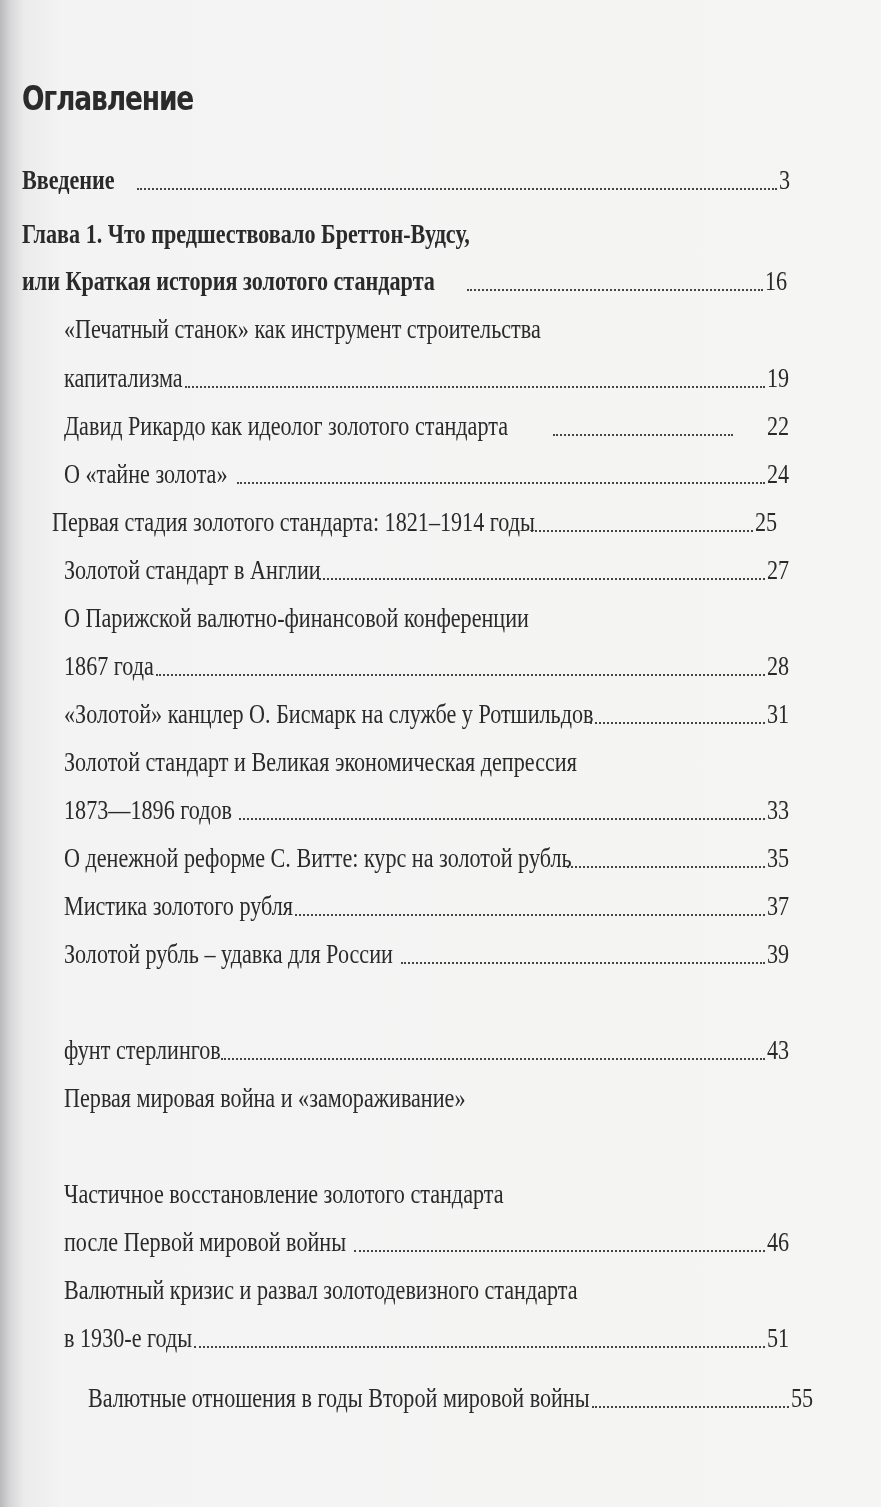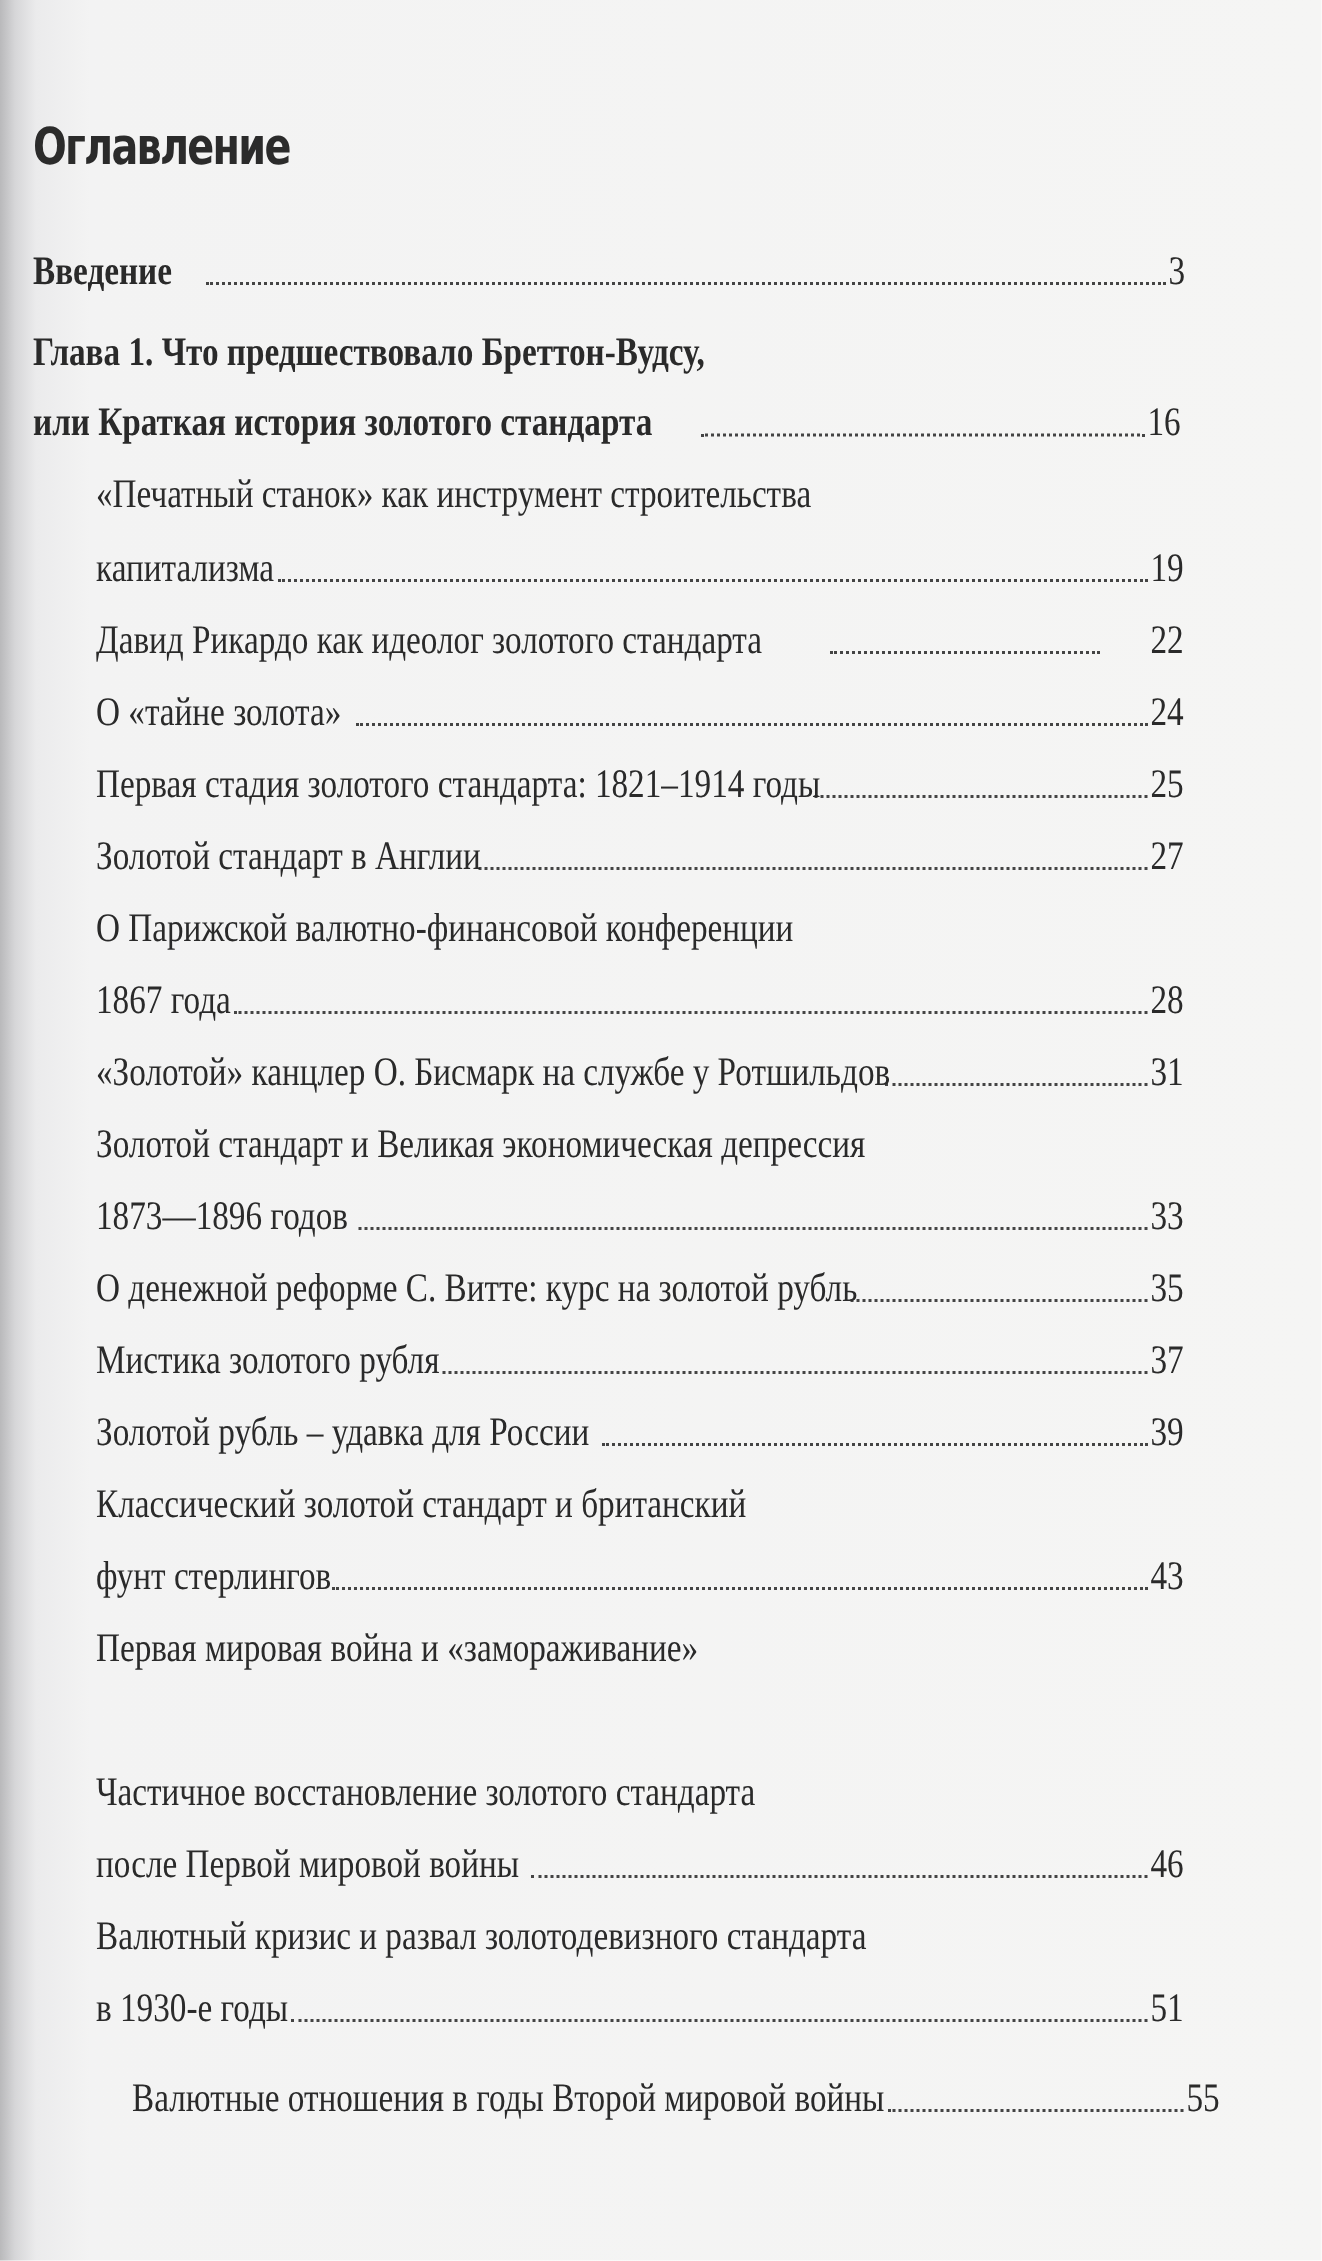--- a/index.html
+++ b/index.html
@@ -62,21 +62,21 @@
   <div class="line" style="left:64px; width:730px; top:410px;gap:32px;">
     <span class="txt cond" style="flex:none;">Давид Рикардо как идеолог золотого стандарта</span>
     <span class="leader" style="margin-left:-84px;"></span>
     <span class="pg cond">22</span>
   </div>
   <div class="line" style="left:64px; width:730px; top:458px;">
     <span class="txt cond">О «тайне золота»</span>
     <span class="leader" style="margin-left:-26px;"></span>
     <span class="pg cond">24</span>
   </div>
-  <div class="line" style="left:64px; width:730px; top:506px;">
+  <div class="line" style="left:52px; width:730px; top:506px;">
     <span class="txt cond">Первая стадия золотого стандарта: 1821–1914 годы</span>
     <span class="leader" style="margin-left:-110px;"></span>
     <span class="pg cond">25</span>
   </div>
   <div class="line" style="left:64px; width:730px; top:554px;">
     <span class="txt cond">Золотой стандарт в Англии</span>
     <span class="leader" style="margin-left:-58px;"></span>
     <span class="pg cond">27</span>
   </div>
   <div class="line" style="left:64px; width:730px; top:602px;">
@@ -108,23 +108,20 @@
   <div class="line" style="left:64px; width:730px; top:890px;">
     <span class="txt cond">Мистика золотого рубля</span>
     <span class="leader" style="margin-left:-48px;"></span>
     <span class="pg cond">37</span>
   </div>
   <div class="line" style="left:64px; width:730px; top:938px;">
     <span class="txt cond">Золотой рубль – удавка для России</span>
     <span class="leader" style="margin-left:-64px;"></span>
     <span class="pg cond">39</span>
   </div>
-  <div class="line" style="left:64px; width:730px; top:986px;">
-    <span class="txt cond">Классический золотой стандарт и британский</span>
-  </div>
   <div class="line" style="left:64px; width:730px; top:1034px;">
     <span class="txt cond">фунт стерлингов</span>
     <span class="leader" style="margin-left:-34px;"></span>
     <span class="pg cond">43</span>
   </div>
   <div class="line" style="left:64px; width:730px; top:1082px;">
     <span class="txt cond">Первая мировая война и «замораживание»</span>
   </div>
   <div class="line" style="left:64px; width:730px; top:1178px;">
     <span class="txt cond">Частичное восстановление золотого стандарта</span>

